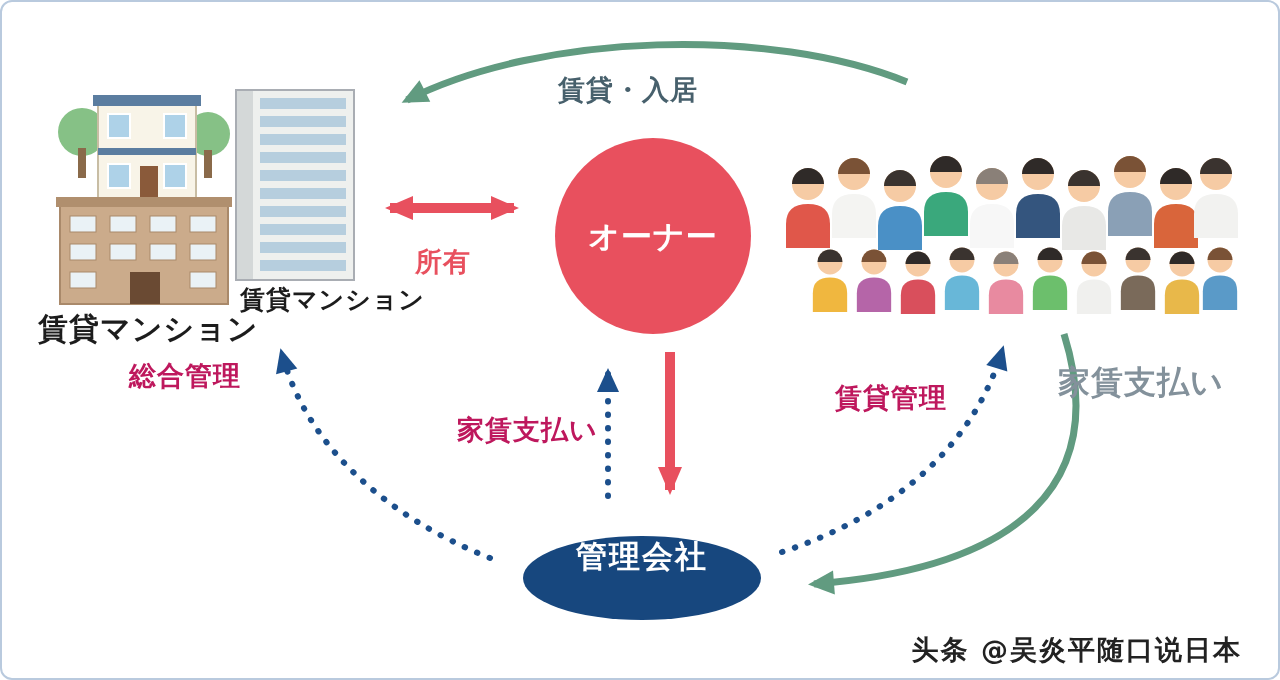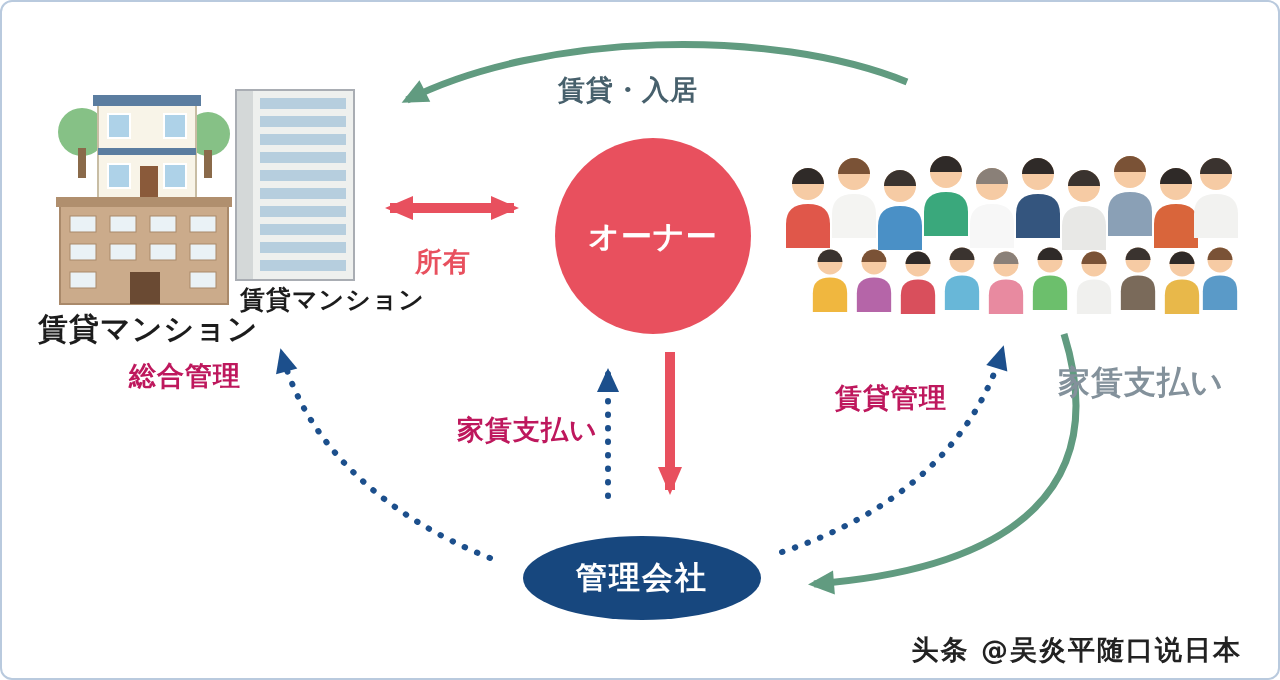--- a/index.html
+++ b/index.html
@@ -25,21 +25,21 @@
   .watermark          { right:36px;  top:630px; font-size:27px; color:#222; letter-spacing:2px; }
   .owner {
     position:absolute; left:553px; top:136px; width:196px; height:196px;
     background:#e8505e; border-radius:50%;
     display:flex; flex-direction:column; align-items:center; justify-content:center;
     color:#fff; font-weight:bold; font-size:31px; line-height:1.3; letter-spacing:1px;
   }
   .mgmt {
     position:absolute; left:521px; top:534px; width:238px; height:84px;
     background:#17477e; border-radius:50%;
-    display:flex; align-items:center; justify-content:center;
+    display:flex; align-items:flex-start; justify-content:center;
     color:#fff; font-weight:bold; font-size:31px; letter-spacing:2px;
   }
 </style>
 </head>
 <body>
 
 <div class="canvas">
 
   <svg class="layer" viewBox="0 0 1280 680">
     <defs>

